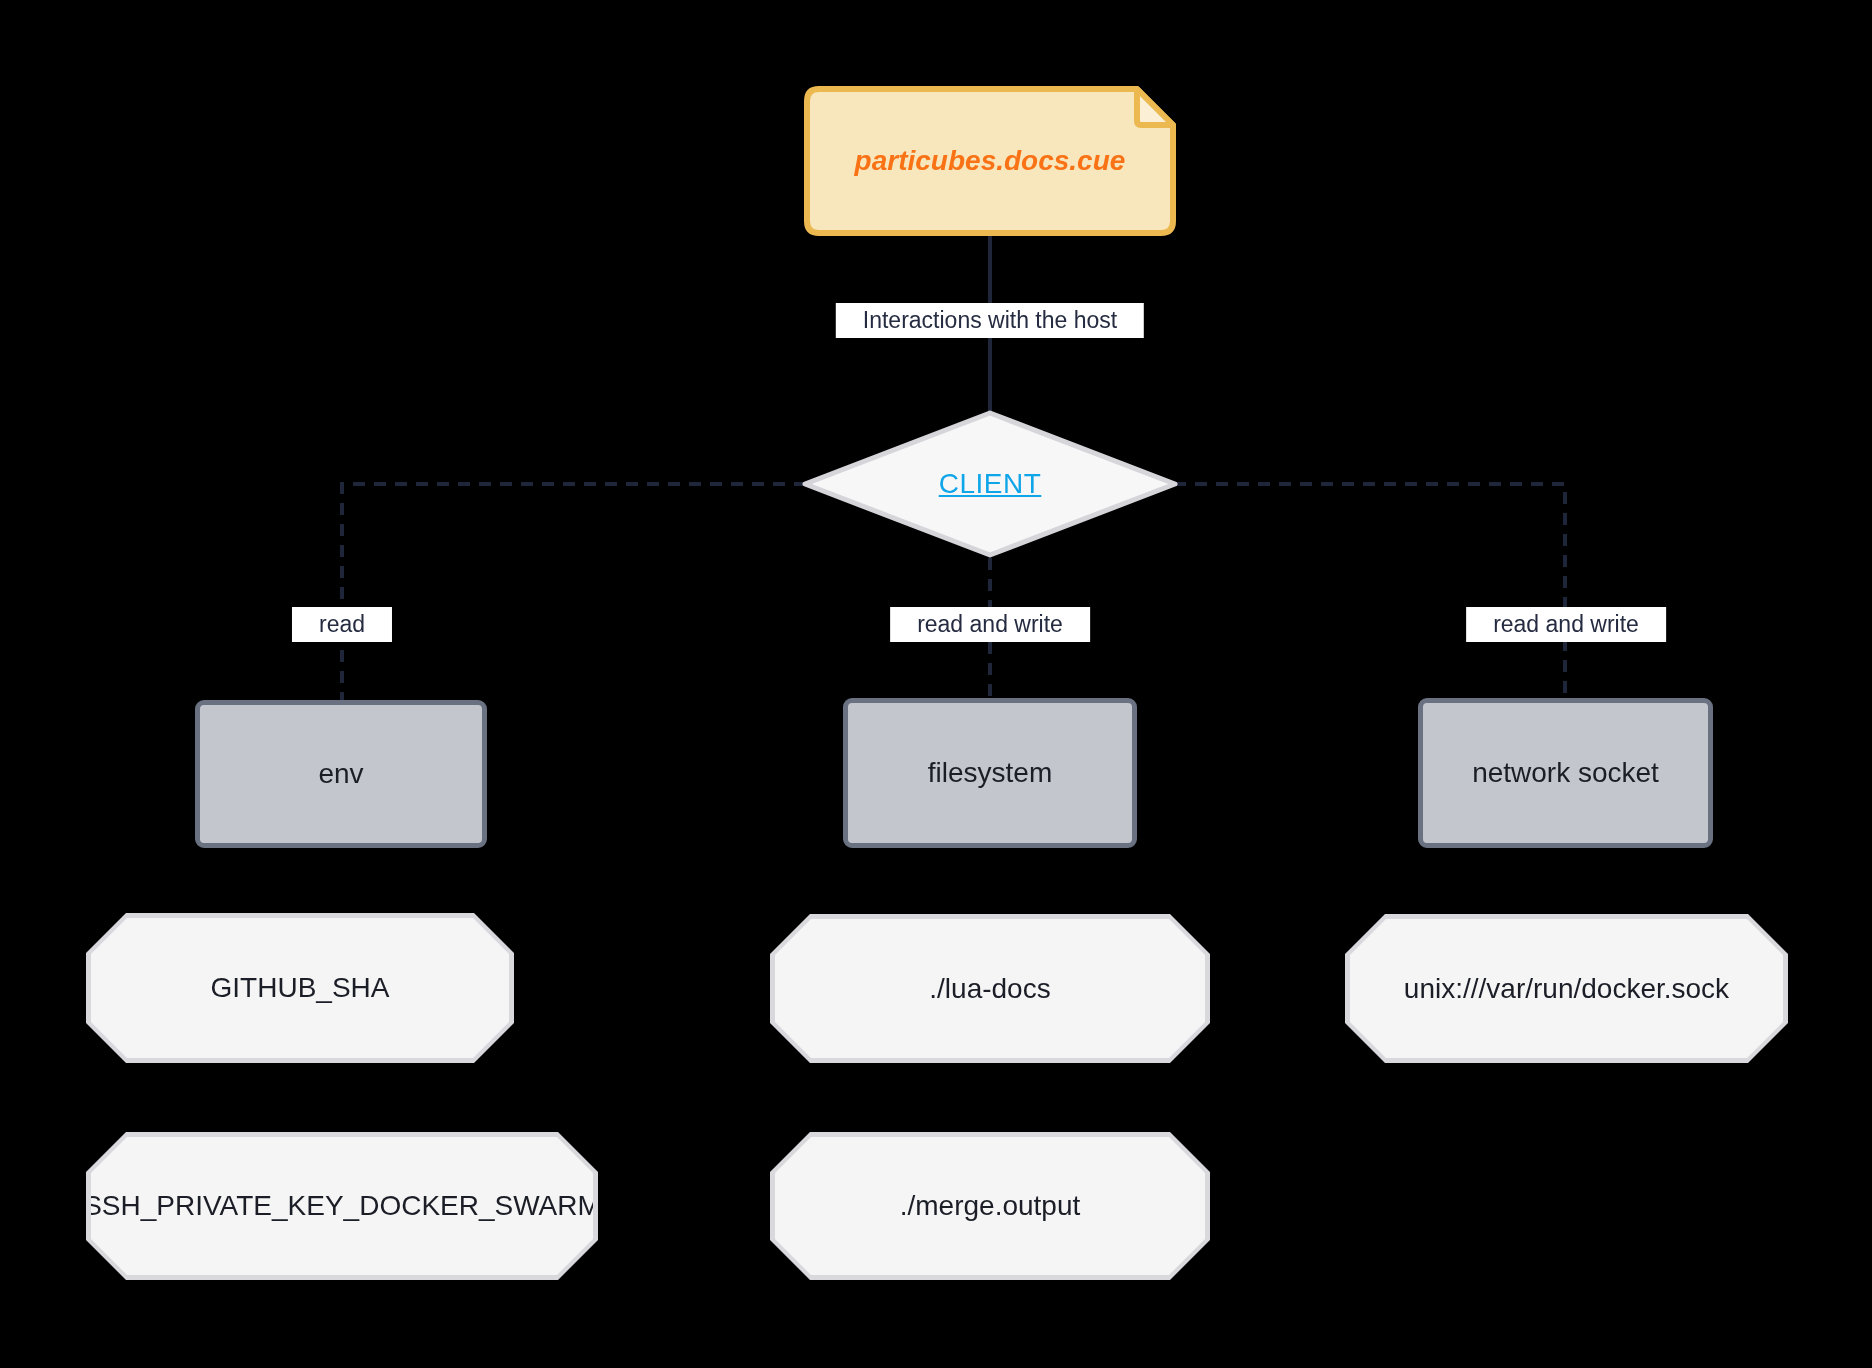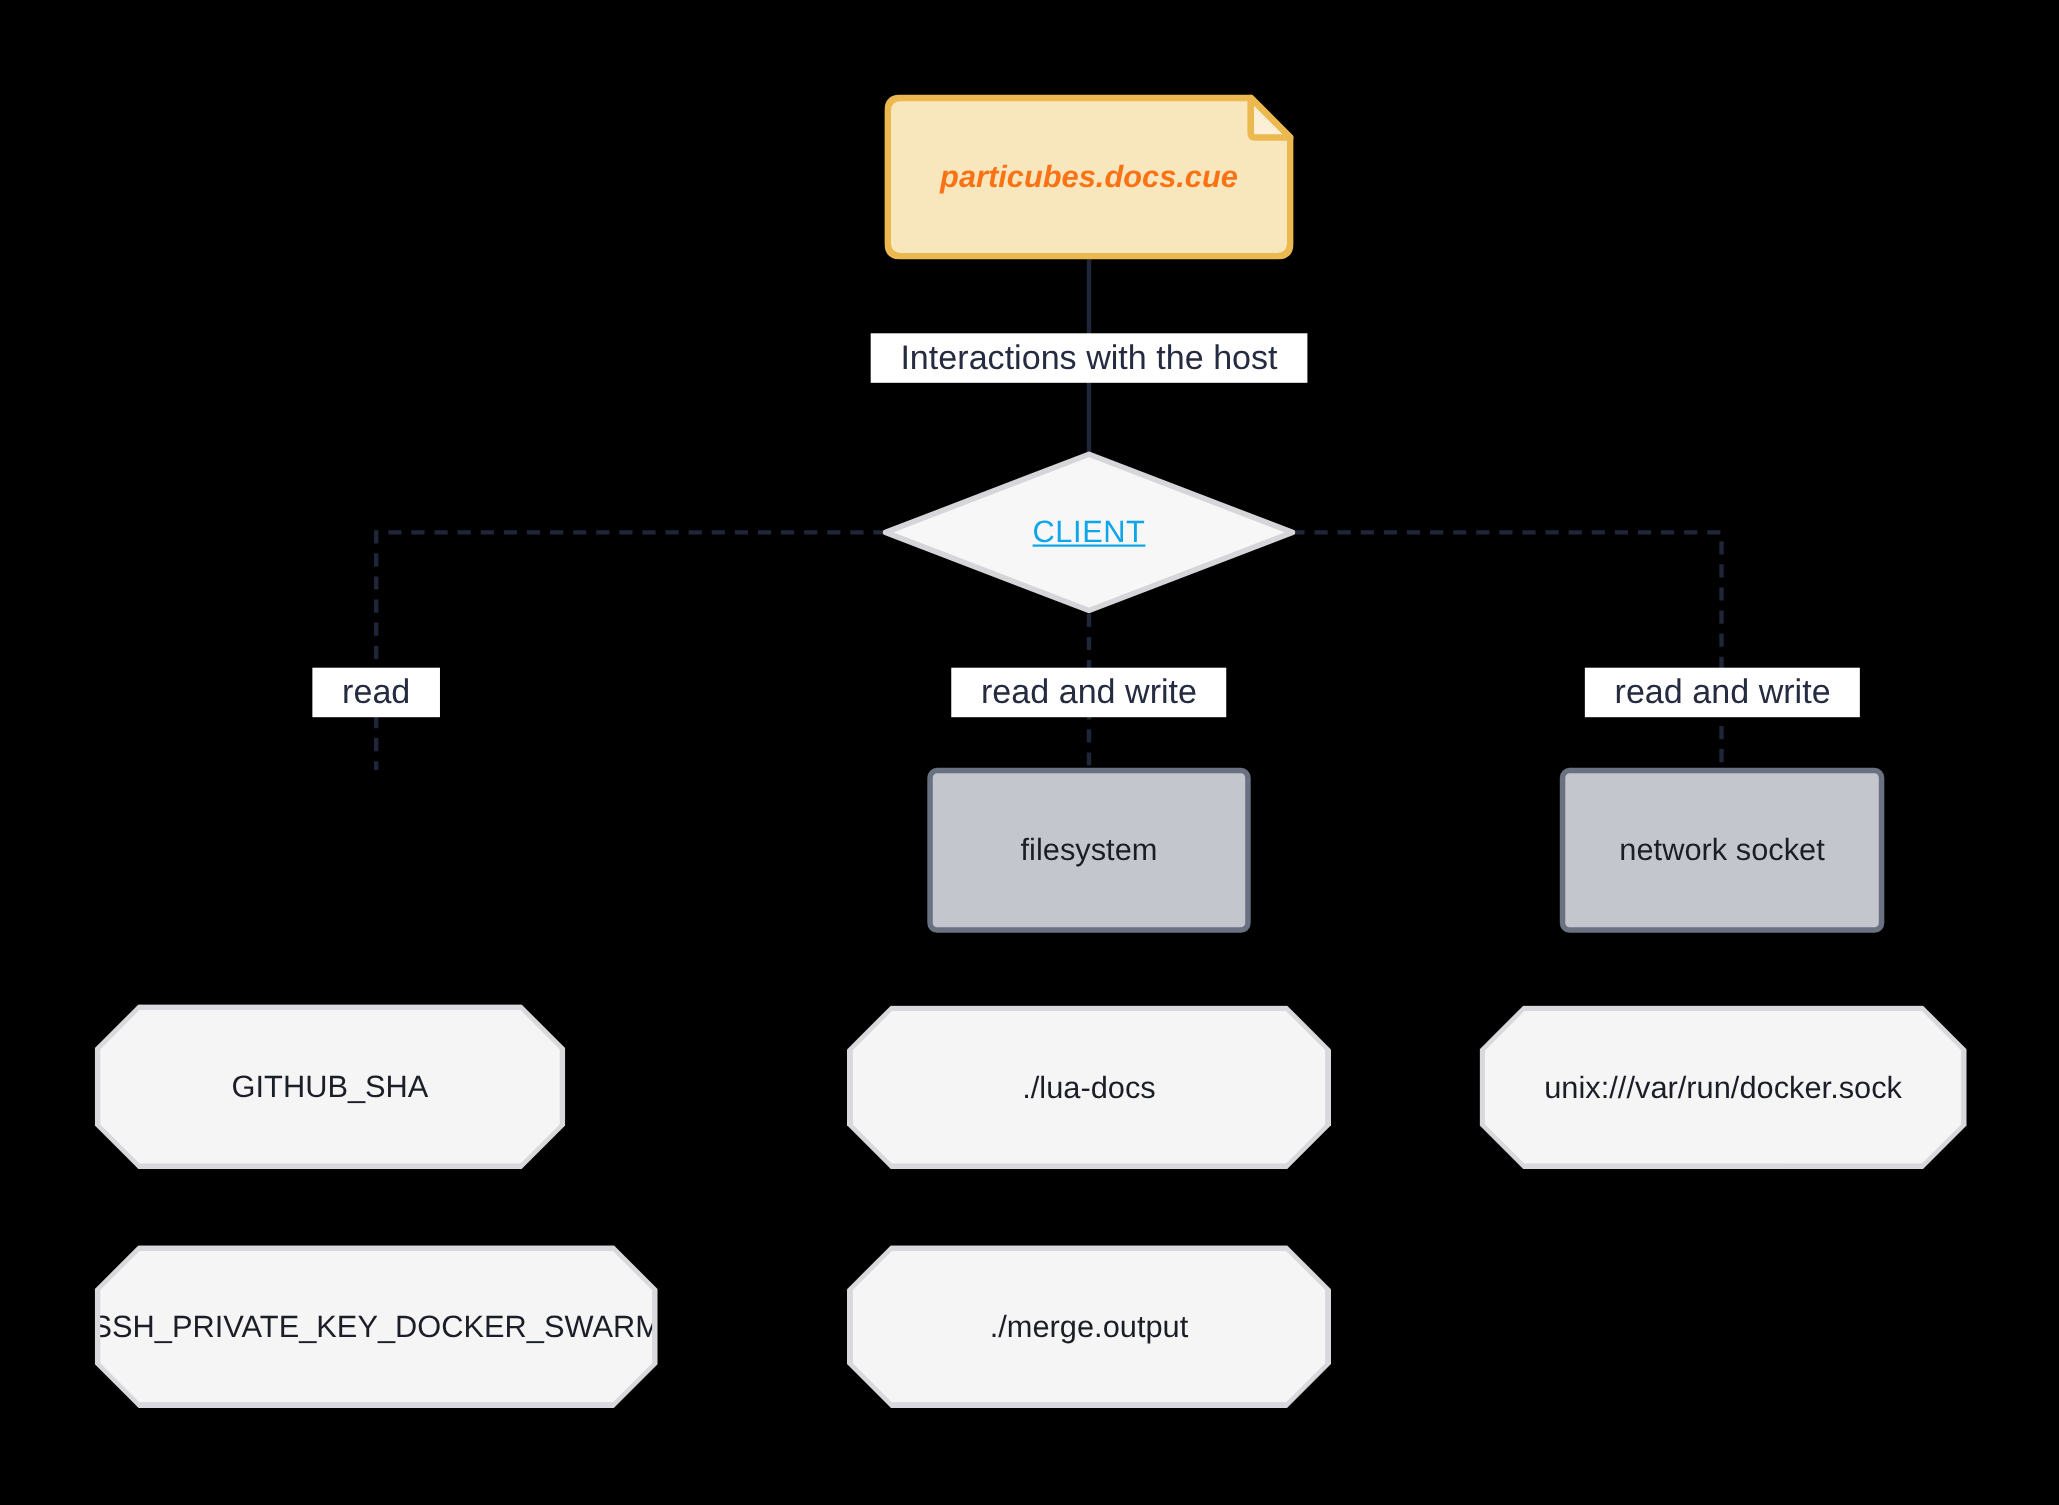--- a/index.html
+++ b/index.html
@@ -28,21 +28,21 @@
   }
   #edges path.dashed {
     stroke-dasharray: 12 9;
   }
   
   .edge-label {
     position: absolute;
     transform: translateX(-50%);
     background: #FFFFFF;
     color: #252B40;
-    font-size: 31px;
+    font-size: 23px;
     line-height: 1.25;
     padding: 3px 27px;
     white-space: nowrap;
     z-index: 5;
   }
   
   .note-node {
     position: absolute;
     left: 804px; top: 86px;
     width: 372px; height: 150px;
@@ -154,20 +154,21 @@
     <svg width="376" height="148" viewBox="0 0 376 148" xmlns="http://www.w3.org/2000/svg">
       <polygon points="188,3 373,74 188,145 3,74" fill="#F7F7F8" stroke="#D5D5DA" stroke-width="5" stroke-linejoin="round"></polygon>
     </svg>
     <span class="diamond-label">CLIENT</span>
   </div>
 
   <div class="edge-label" id="lbl-read">read</div>
   <div class="edge-label" id="lbl-rw-fs">read and write</div>
   <div class="edge-label" id="lbl-rw-net">read and write</div>
 
+  <div class="resource-box" id="res-env">env</div>
   <div class="resource-box" id="res-fs">filesystem</div>
   <div class="resource-box" id="res-net">network socket</div>
 
   <div class="octagon" id="val-github">
     <div class="octagon-fill">GITHUB_SHA</div>
   </div>
   <div class="octagon" id="val-lua">
     <div class="octagon-fill">./lua-docs</div>
   </div>
   <div class="octagon" id="val-sock">

